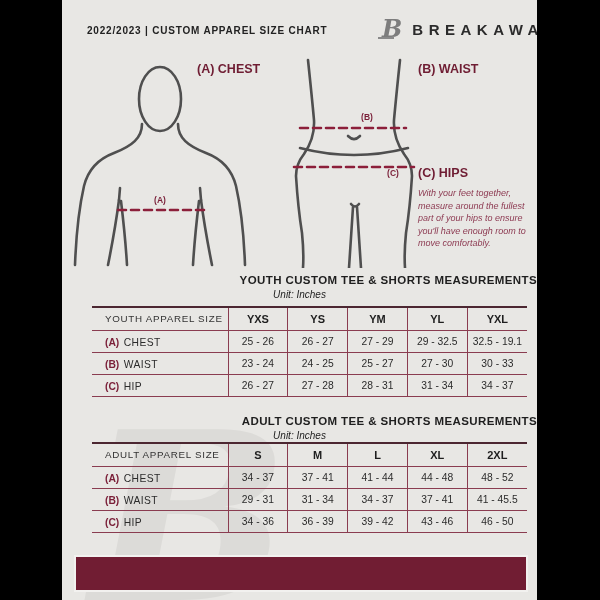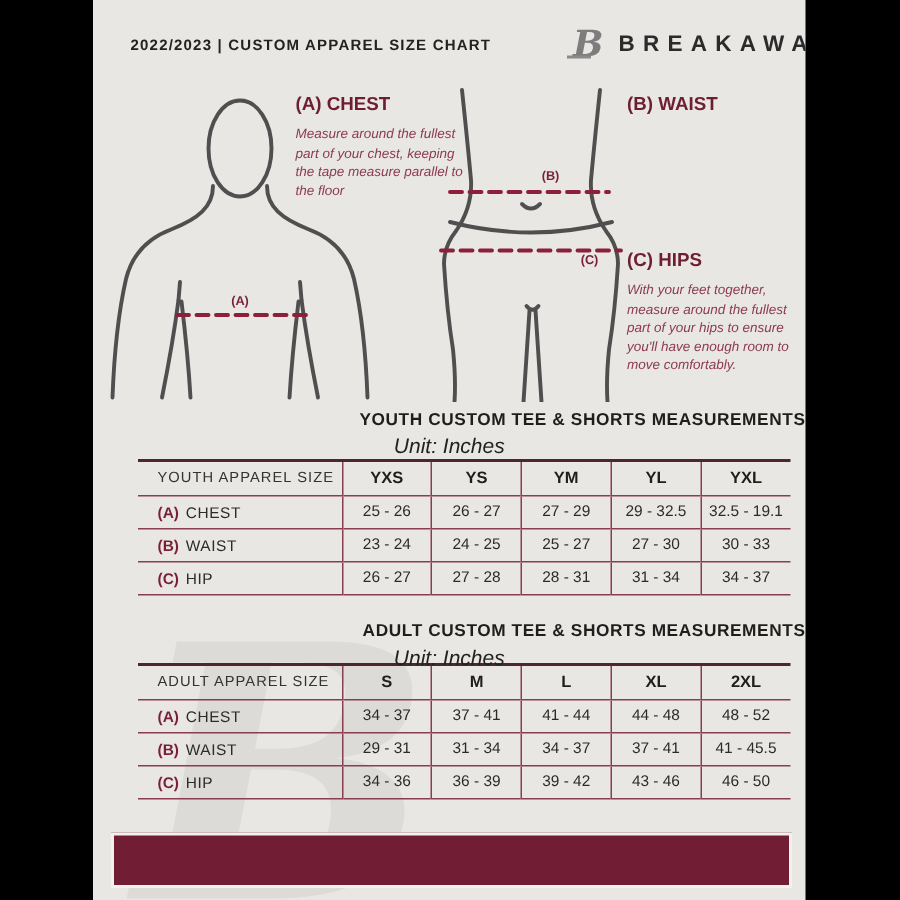--- a/index.html
+++ b/index.html
@@ -42,21 +42,21 @@
     font-size:235px; font-weight:700; color:#dcdbd8; line-height:1; z-index:0;
     font-style:italic;
   }
   
   .sec-title {
     position:absolute; left:0; width:475px; text-align:right;
     font-size:11.5px; font-weight:800; letter-spacing:0.4px; color:#1e1e1e; z-index:2;
   }
   .sec-unit {
     position:absolute; left:0; width:475px; text-align:center;
-    font-size:14px; font-style:italic; font-weight:500; color:#222; z-index:2;
+    font-size:10px; font-style:italic; font-weight:500; color:#222; z-index:2;
   }
   
   table.size-table {
     position:absolute; left:30px; width:435px; border-collapse:collapse;
     table-layout:fixed; z-index:1; background:transparent;
   }
   .size-table col.c0 { width:136px; }
   .size-table col.cn { width:59.8px; }
   .size-table tr { height:22px; }
   .size-table tr.head { height:23px; border-top:2px solid #4c2731; }
@@ -112,21 +112,20 @@
     <path d="M 61,149 Q 59,180 57,210"></path>
     <path d="M 65,149 Q 67,180 69,210"></path>
     <path class="dash" d="M 8,70 H 114"></path>
     <path class="dash" d="M 2,109 H 122"></path>
   </svg>
   <span class="marker" style="left:292px; top:112px;">(B)</span>
   <span class="marker" style="left:318px; top:168px;">(C)</span>
 
   <div class="guide-block" style="left:135px; top:62px;">
     <div class="guide-h">(A) CHEST</div>
-    <p class="guide-p">Measure around the fullest part of your chest, keeping the tape measure parallel to the floor</p>
   </div>
   <div class="guide-block" style="left:356px; top:62px;">
     <div class="guide-h">(B) WAIST</div>
   </div>
   <div class="guide-block" style="left:356px; top:166px;">
     <div class="guide-h">(C) HIPS</div>
     <p class="guide-p">With your feet together, measure around the fullest part of your hips to ensure you'll have enough room to move comfortably.</p>
   </div>
 
   <div class="sec-title" style="top:274px;">YOUTH CUSTOM TEE &amp; SHORTS MEASUREMENTS</div>

